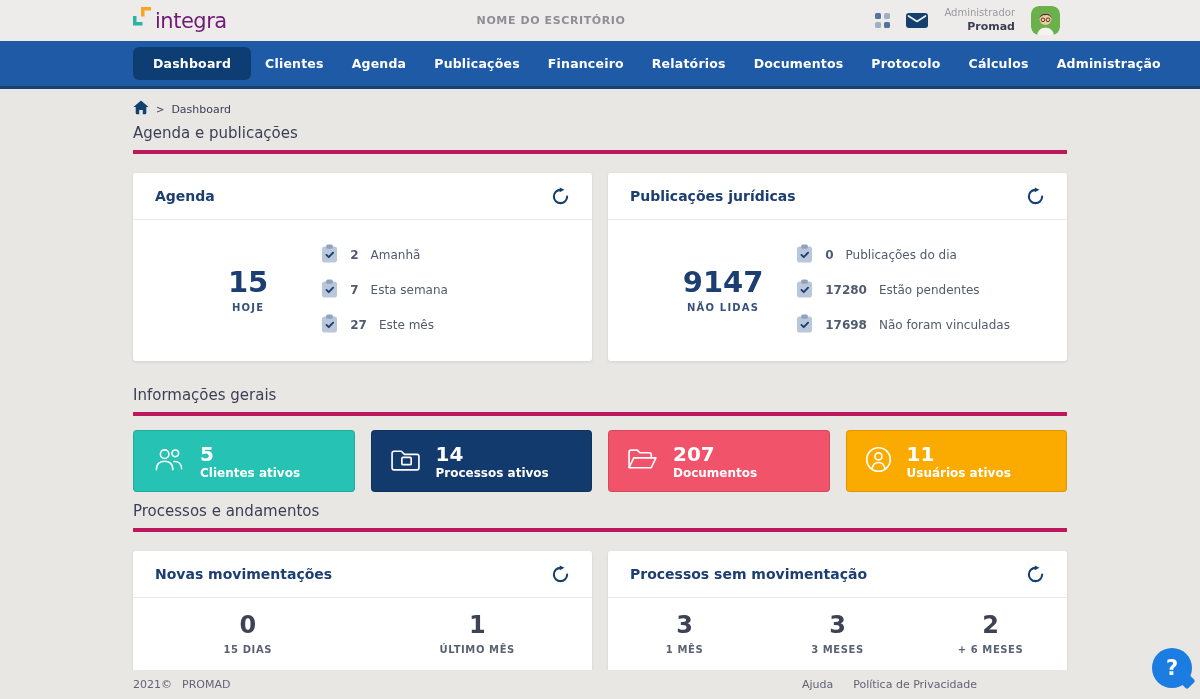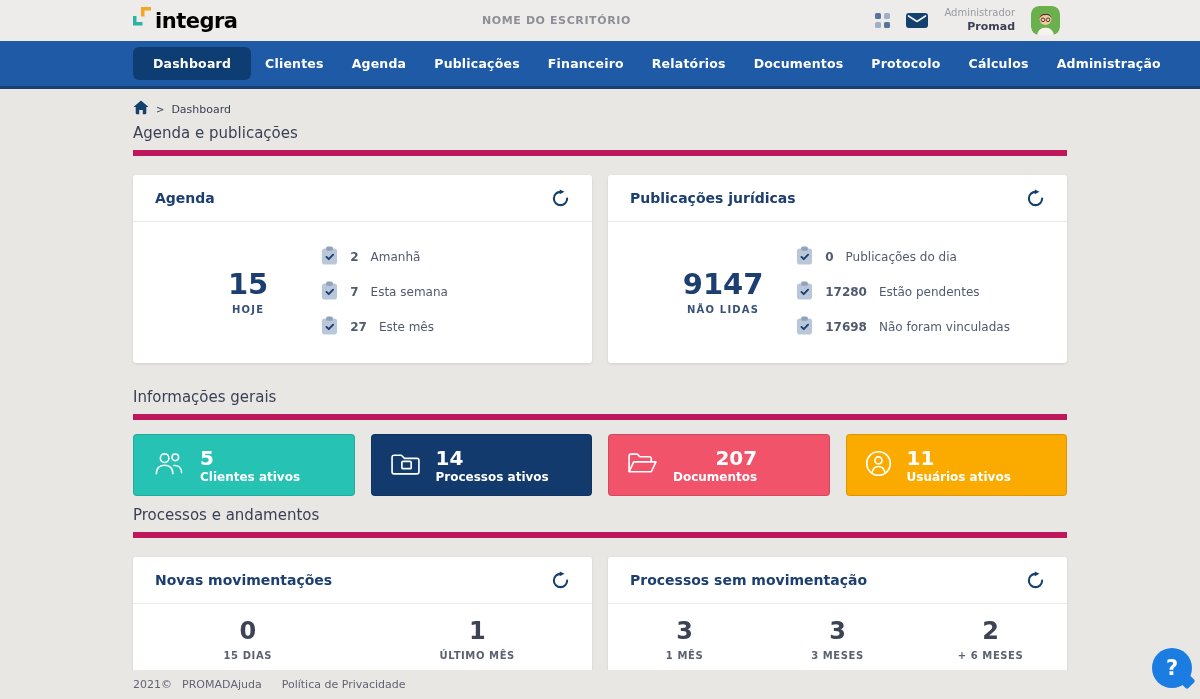--- a/index.html
+++ b/index.html
@@ -2,21 +2,21 @@
 <html><head>
 <meta charset="utf-8">
 <style>
   * { margin:0; padding:0; box-sizing:border-box; }
   html,body { width:1200px; height:699px; overflow:hidden; }
   body { font-family:"DejaVu Sans","Liberation Sans",sans-serif; background:#e8e7e4; position:relative; }
 
   
   .topbar { height:41px; background:#edecea; display:flex; align-items:center; padding:0 140px 0 133px; }
   .logo { display:flex; align-items:flex-start; gap:2px; cursor:pointer; }
-  .logo-text { font-size:21px; font-weight:bold; color:#000000; letter-spacing:-0.5px; line-height:1; margin-top:4px; }
+  .logo-text { font-size:21px; font-weight:normal; color:#701a75; letter-spacing:-0.5px; line-height:1; margin-top:4px; }
   .flex-spacer { flex:1; }
   .office-name { font-size:11px; color:#8e8e96; letter-spacing:0.6px; font-weight:600; }
   .user-area { display:flex; align-items:center; gap:16px; }
   .user-texts { text-align:right; line-height:1.25; }
   .user-role { font-size:10px; color:#9a9aa2; }
   .user-name { font-size:11px; color:#3b3f54; font-weight:bold; }
   .avatar { width:29px; height:29px; border-radius:8px; overflow:hidden; cursor:pointer; }
   .icon-btn { cursor:pointer; display:flex; align-items:center; }
 
   
@@ -24,21 +24,21 @@
   .nav-inner { height:100%; margin:0 133px; display:flex; align-items:center; justify-content:space-between; }
   .nav-item { color:#fff; font-size:12.5px; font-weight:bold; letter-spacing:0.2px; padding:9px 14px; border-radius:6px; cursor:pointer; white-space:nowrap; }
   .nav-item.active { background:#0e3d73; padding:9px 20px; }
 
   
   .content { padding:0 133px; }
   .breadcrumb { margin-top:11px; display:flex; align-items:center; gap:7px; font-size:11px; color:#3b3f54; }
   .breadcrumb .sep { color:#3b3f54; font-size:10px; }
   .breadcrumb-link { cursor:pointer; }
 
-  .section-title { margin-top:6px; font-size:15px; color:#3b3f54; padding-bottom:8px; border-bottom:6px solid #be185d; font-weight:400; }
+  .section-title { margin-top:6px; font-size:15px; color:#3b3f54; padding-bottom:8px; border-bottom:4px solid #be185d; font-weight:400; }
   .section-title.mt2 { margin-top:25px; }
   .section-title.mt3 { margin-top:10px; }
 
   .cards-row { margin-top:19px; display:flex; gap:16px; }
   .card { flex:1; background:#fff; border-radius:3px; box-shadow:0 1px 3px rgba(0,0,0,0.10); }
   .card-header { height:47px; display:flex; align-items:center; justify-content:space-between; padding:0 22px; border-bottom:1px solid #e9e9ec; }
   .card-title { font-size:14px; font-weight:600; color:#1c3e70; }
   .refresh-btn { cursor:pointer; display:flex; }
 
   .row1 .card { height:188px; }
@@ -47,33 +47,33 @@
   .main-value { font-size:29px; font-weight:bold; color:#1c3e70; line-height:1.1; }
   .main-label { margin-top:3px; font-size:10px; font-weight:bold; color:#37517a; letter-spacing:1.2px; }
   .mini-list { flex:1; display:flex; flex-direction:column; gap:13px; padding-right:10px; }
   .mini-row { display:flex; align-items:center; gap:12px; font-size:12px; color:#515b6e; }
   .mini-count { font-weight:600; }
 
   .stats-row { margin-top:14px; display:flex; gap:16px; }
   .stat-card { flex:1; height:62px; border-radius:4px; display:flex; align-items:center; padding:0 18px; gap:15px; color:#fff; cursor:pointer; border:1px solid rgba(0,0,0,0.12); }
   .stat-teal   { background:#26c2b3; }
   .stat-navy   { background:#123a6d; }
-  .stat-red    { background:#f0536a;text-align:right; }
+  .stat-red    { background:#f0536a; }
   .stat-orange { background:#fbab00; }
   .stat-value { font-size:20px; font-weight:bold; line-height:1.15; }
   .stat-label { font-size:12px; font-weight:600; }
 
   .row2 .card { height:150px; }
   .cols { display:flex; padding-top:13px; }
   .col { flex:1; text-align:center; }
   .col-value { font-size:24px; font-weight:bold; color:#3d4354; }
   .col-label { margin-top:5px; font-size:10px; font-weight:600; color:#5a6272; letter-spacing:0.6px; }
 
   
-  .footer { position:absolute; left:0; right:0; bottom:0; height:29px; background:#e8e7e4; display:flex; align-items:center; padding:0 133px; font-size:11px; color:#636375; z-index:5; }
+  .footer { position:absolute; left:0; right:0; bottom:0; height:29px; background:#e8e7e4; display:flex; align-items:center; justify-content:space-between; padding:0 133px; font-size:11px; color:#636375; z-index:5; }
   .footer-left { display:flex; gap:10px; }
   .footer-links { display:flex; gap:20px; margin-right:90px; }
   .footer-link { cursor:pointer; }
 
   .help-bubble { position:absolute; right:8px; bottom:11px; width:40px; height:40px; background:#1b7ce2; border-radius:50%; color:#fff; font-size:21px; font-weight:bold; display:flex; align-items:center; justify-content:center; cursor:pointer; z-index:6; }
   .help-bubble::after { content:""; position:absolute; right:-1px; bottom:1px; width:12px; height:12px; background:#1b7ce2; border-radius:2px; transform:rotate(45deg); z-index:-1; }
 </style>
 </head>
 <body>
 

